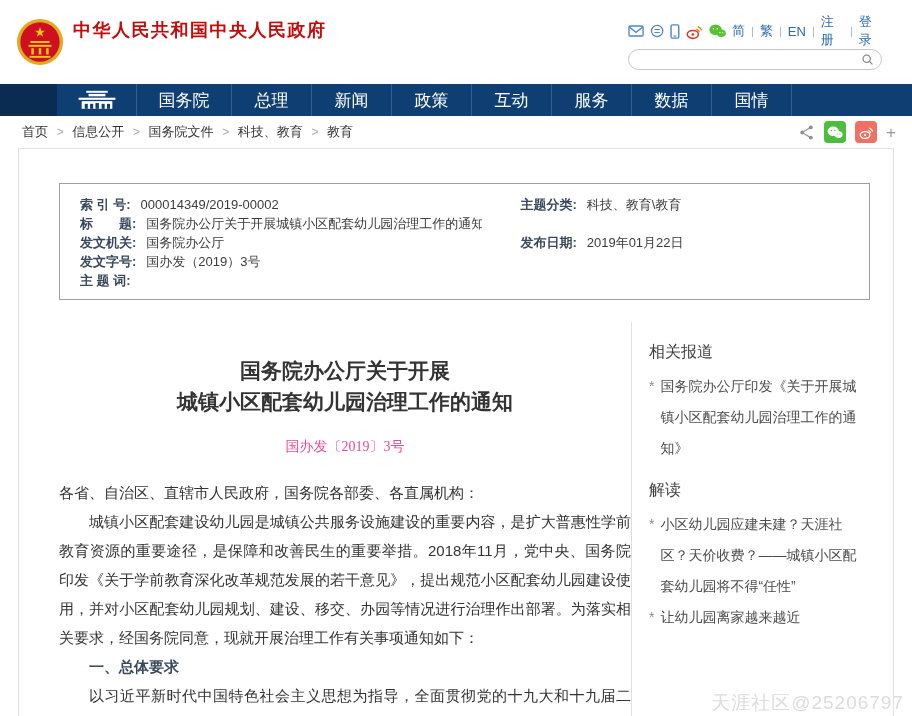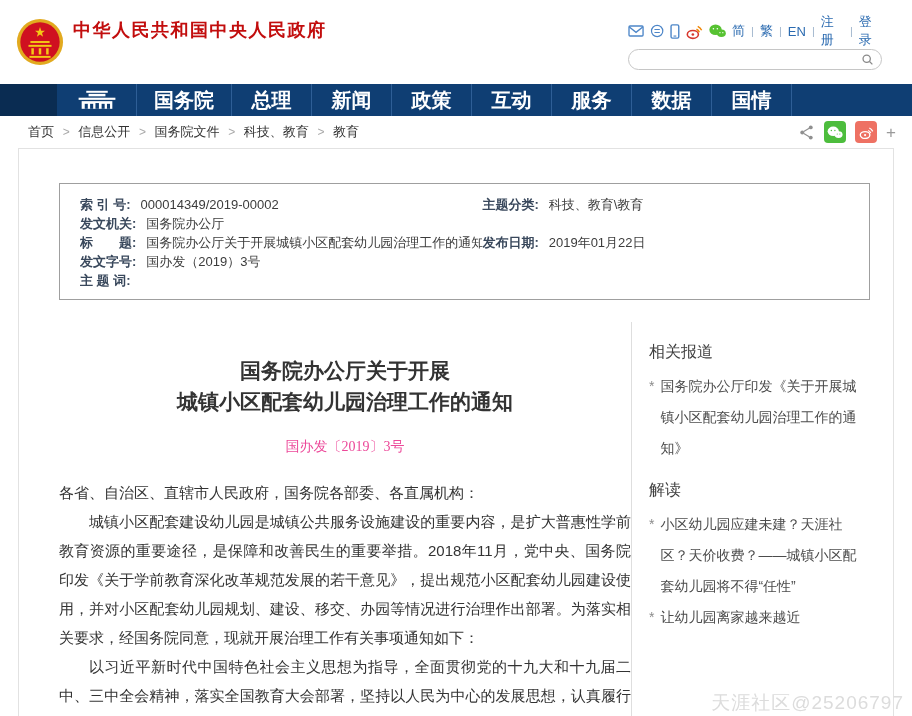--- a/index.html
+++ b/index.html
@@ -26,43 +26,43 @@
   .link-sep { color:#9fb4cc; font-size:11px; }
   .search-box { margin-top:8px; border:1px solid #c6c6c6; border-radius:11px; height:21px;
     display:flex; align-items:center; padding:0 7px; background:#fff; }
   .search-box input { border:none; outline:none; flex:1; font-size:12px; background:transparent;
     font-family:"Liberation Sans",sans-serif; }
 
   
   .main-nav { height:32px; background:#0f3e73; display:flex; align-items:stretch; }
   .nav-dark { width:57px; background:#0a2c52; }
   .nav-cell { display:flex; align-items:center; justify-content:center;
-    border-right:1px solid #2e5e96; color:#fff; font-size:20px; font-weight:bold; }
+    border-right:1px solid #2e5e96; color:#fff; font-size:17px; font-weight:normal; }
   .nav-home { width:80px; }
   .nav-item { width:80px; color:#fff; }
   .nav-item.w95 { width:95px; }
   .nav-fill { flex:1; }
 
   
   .crumb-row { height:32px; display:flex; align-items:center; justify-content:space-between;
-    padding:0 16px 0 28px; }
+    padding:0 16px 0 22px; }
   .breadcrumb { font-size:13px; color:#333; }
   .crumb-sep { color:#a9a9a9; margin:0 5px; font-size:12px; }
   .share-tools { display:flex; align-items:center; gap:9px; }
   .badge { width:22px; height:22px; border-radius:4px; display:flex; align-items:center; justify-content:center; }
   .badge.wechat { background:#4dbd3d; }
   .badge.weibo { background:#ee7163; }
   .plus { color:#9a9a9a; font-size:17px; line-height:17px; }
 
   
   .content-box { margin:0 18px; border:1px solid #e2e2e2; border-bottom:none;
     min-height:568px; background:#fff; position:relative; }
 
   .meta-box { margin:34px 23px 0 40px; border:1px solid #9f9f9f; padding:11px 0 9px 20px;
-    display:flex; font-size:13px; line-height:19px; }
+    display:flex; font-size:13px; line-height:19px;gap:38px; }
   .meta-col.left { width:51%; }
   .meta-col.right { flex:1; }
   .meta-row { height:19px; white-space:nowrap; overflow:hidden; }
   .meta-label { color:#39485c; font-weight:bold; white-space:pre; display:inline-block; }
   .meta-value { color:#3c3c3c; margin-left:10px; }
 
   .columns { display:flex; margin-top:22px; }
   article { width:612px; padding-left:40px; }
   .doc-title { font-family:"Liberation Serif","DejaVu Serif",serif; font-size:21px; font-weight:bold;
     color:#333; text-align:center; line-height:31px; margin:34px 0 20px; }
@@ -217,38 +217,39 @@
     </span>
     <span class="plus">+</span>
   </div>
 </div>
 
 <main class="content-box">
 
   <section class="meta-box">
     <div class="meta-col left">
       <div class="meta-row"><span class="meta-label">索 引 号:</span><span class="meta-value">000014349/2019-00002</span></div>
+      <div class="meta-row"><span class="meta-label">标　　题:</span><span class="meta-value">国务院办公厅关于开展城镇小区配套幼儿园治理工作的通知</span></div>
       <div class="meta-row"><span class="meta-label">发文机关:</span><span class="meta-value">国务院办公厅</span></div>
-      <div class="meta-row"><span class="meta-label">标　　题:</span><span class="meta-value">国务院办公厅关于开展城镇小区配套幼儿园治理工作的通知</span></div>
       <div class="meta-row"><span class="meta-label">发文字号:</span><span class="meta-value">国办发（2019）3号</span></div>
       <div class="meta-row"><span class="meta-label">主 题 词:</span><span class="meta-value"></span></div>
     </div>
     <div class="meta-col right">
       <div class="meta-row"><span class="meta-label">主题分类:</span><span class="meta-value">科技、教育\教育</span></div>
       <div class="meta-row"></div>
       <div class="meta-row"><span class="meta-label">发布日期:</span><span class="meta-value">2019年01月22日</span></div>
     </div>
   </section>
 
   <div class="columns">
     <article>
       <h1 class="doc-title"><span>国务院办公厅关于开展</span><br><span>城镇小区配套幼儿园治理工作的通知</span></h1>
       <div class="doc-no">国办发〔2019〕3号</div>
       <p class="no-indent">各省、自治区、直辖市人民政府，国务院各部委、各直属机构：</p>
       <p>城镇小区配套建设幼儿园是城镇公共服务设施建设的重要内容，是扩大普惠性学前教育资源的重要途径，是保障和改善民生的重要举措。2018年11月，党中央、国务院印发《关于学前教育深化改革规范发展的若干意见》，提出规范小区配套幼儿园建设使用，并对小区配套幼儿园规划、建设、移交、办园等情况进行治理作出部署。为落实相关要求，经国务院同意，现就开展治理工作有关事项通知如下：</p>
+      <p class="sec-head">一、总体要求</p>
       <p>以习近平新时代中国特色社会主义思想为指导，全面贯彻党的十九大和十九届二中、三中全会精神，落实全国教育大会部署，坚持以人民为中心的发展思想，认真履行政府责任，依法落实城镇公共服务设施建设规定，着力构建以普惠性资源为主体的学前教育公共服务体系，聚焦小区配套幼儿园规划、建设、移交、办园等环节存在的突出问题开展治理，进一步提高学前教育公益普惠水平，切实办好学前教育，满足人民群众对幼有所育的期盼。</p>
     </article>
 
     <div class="v-divider"></div>
 
     <aside>
       <h3>相关报道</h3>
       <ul>
         <li>
             <span class="star">*</span>

